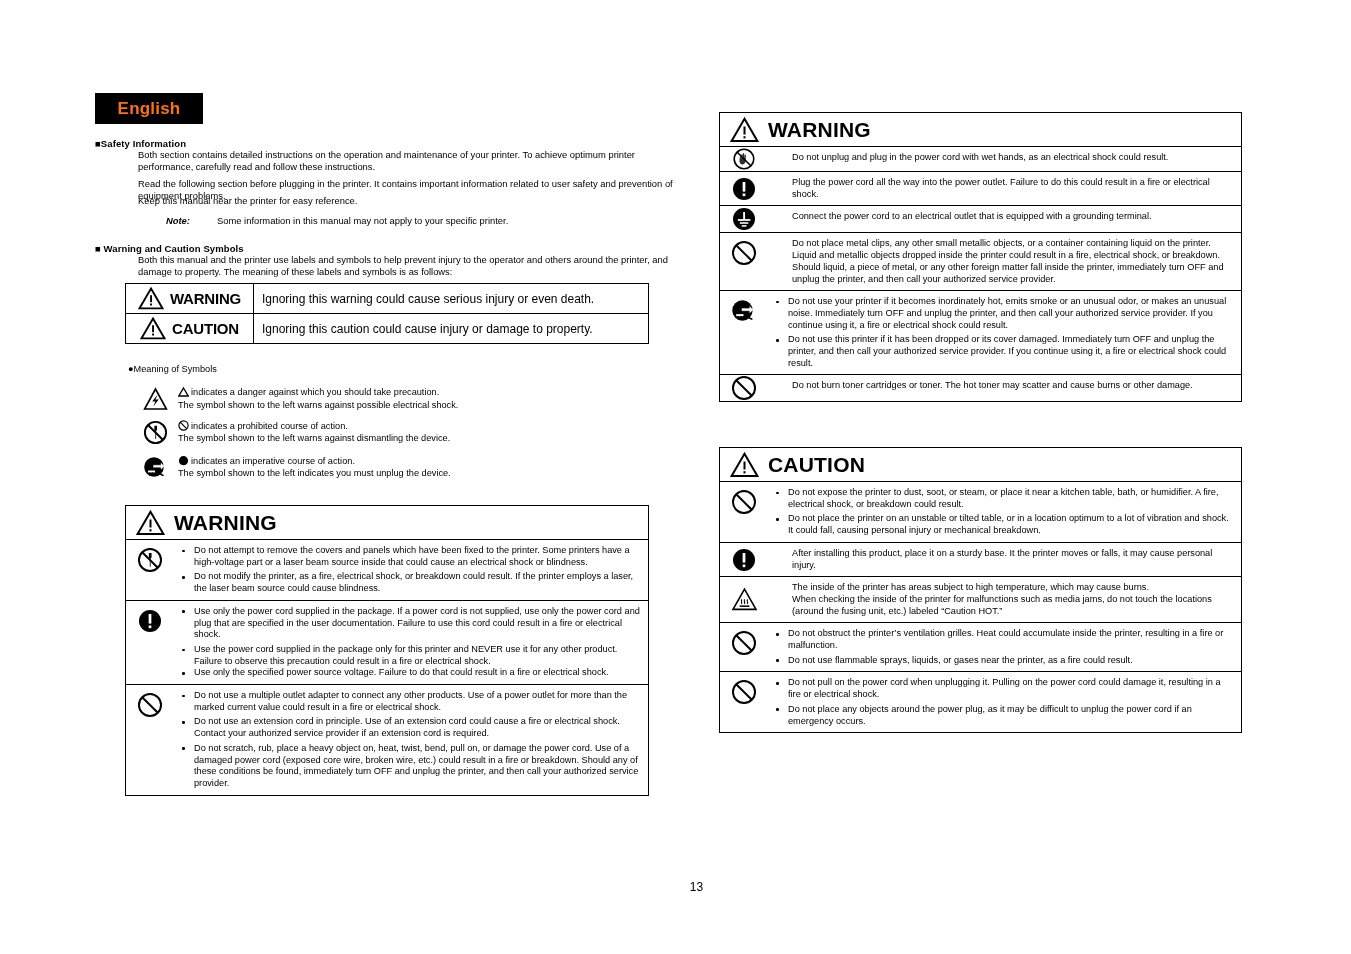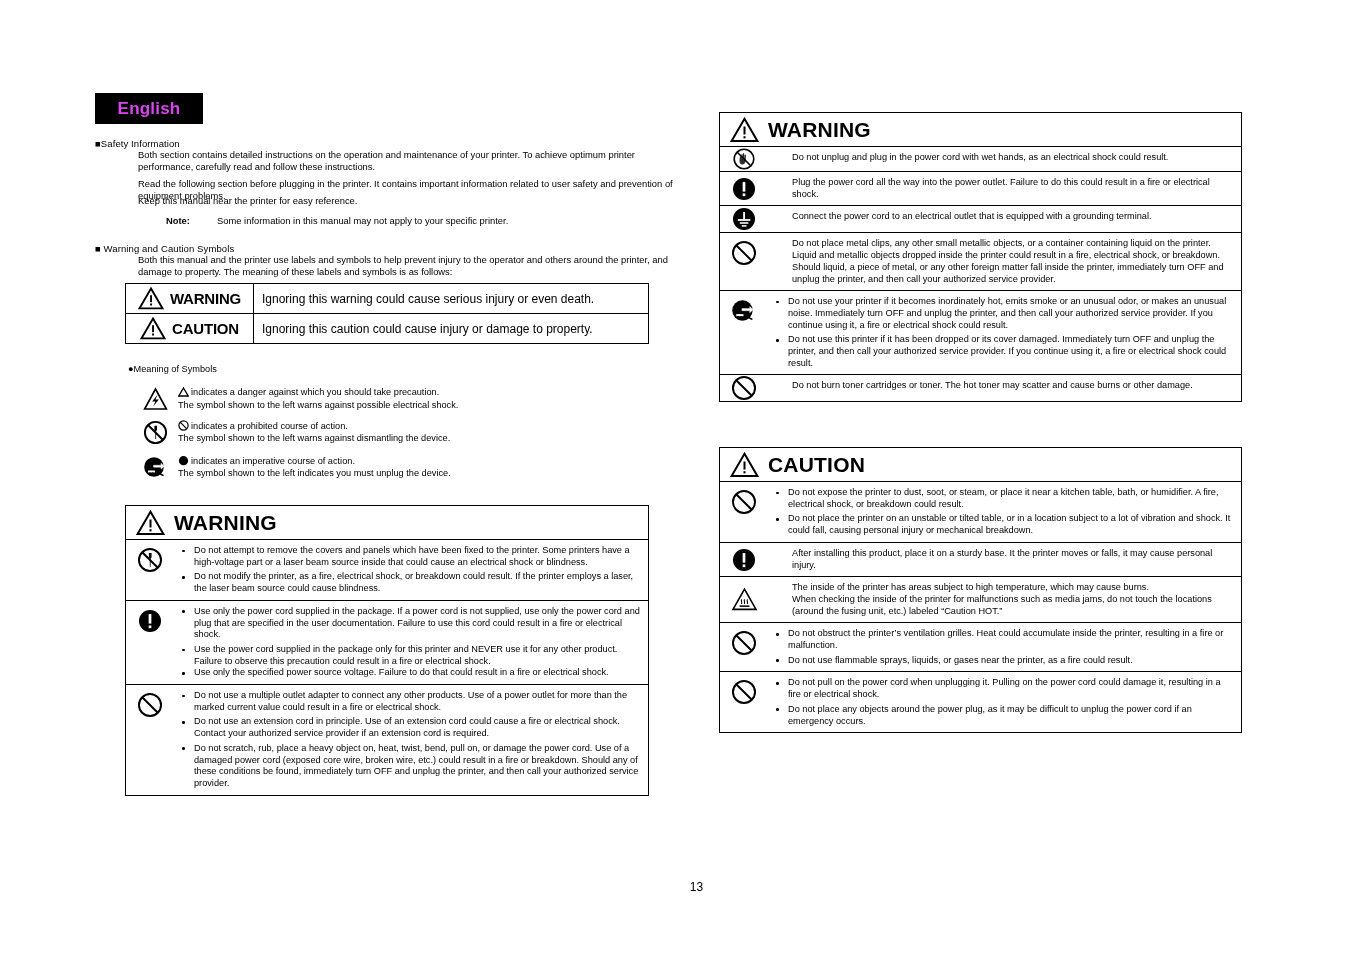--- a/index.html
+++ b/index.html
@@ -10,34 +10,34 @@
     color:#000;
     position:relative;
     overflow:hidden;
     -webkit-font-smoothing:antialiased;
   }
   .page{position:absolute;left:0;top:0;width:1351px;height:954px;}
 
   
   .lang-tab{
     position:absolute;left:95px;top:93px;width:108px;height:31px;
-    background:#000;color:#d946ef;
+    background:#000;color:#f97316;
     font-size:17px;font-weight:bold;
     display:flex;align-items:center;justify-content:center;
     letter-spacing:.2px;
   }
 
   
   .sec-head{
-    position:absolute;font-size:9.5px;font-weight:normal;letter-spacing:.1px;text-align:right;
+    position:absolute;font-size:9.5px;font-weight:bold;letter-spacing:.1px;text-align:right;
   }
   .body-txt{
     position:absolute;font-size:9.4px;line-height:11.6px;
   }
-  .note-lbl{position:absolute;font-size:9.4px;font-weight:bold;}
+  .note-lbl{position:absolute;font-size:9.4px;font-weight:bold;font-style:italic;}
   .note-txt{position:absolute;font-size:9.4px;}
 
   
   .sym-table{
     position:absolute;left:125px;top:283px;width:524px;
     border:1.5px solid #000;
     box-sizing:border-box;
   }
   .sym-row{display:flex;border-bottom:1.5px solid #000;}
   .sym-row:last-child{border-bottom:none;}
@@ -398,21 +398,21 @@
     <div class="alert-row">
       <div class="alert-ico">
         <svg width="26" height="26" viewBox="0 0 25 25">
             <circle cx="12.5" cy="12.5" r="10.6" fill="none" stroke="#000" stroke-width="1.9"></circle>
             <line x1="5" y1="5" x2="20" y2="20" stroke="#000" stroke-width="1.9"></line>
           </svg>
       </div>
       <div class="alert-body">
         <ul>
           <li>Do not expose the printer to dust, soot, or steam, or place it near a kitchen table, bath, or humidifier. A fire, electrical shock, or breakdown could result.</li>
-          <li class="tight">Do not place the printer on an unstable or tilted table, or in a location subject to a lot of vibration and shock. It could fall, causing personal injury or mechanical breakdown.</li>
+          <li class="tight">Do not place the printer on an unstable or tilted table, or in a location optimum to a lot of vibration and shock. It could fall, causing personal injury or mechanical breakdown.</li>
         </ul>
       </div>
     </div>
 
     <div class="alert-row">
       <div class="alert-ico mid">
         <svg width="26" height="26" viewBox="0 0 25 25">
             <circle cx="12.5" cy="12.5" r="10.6" fill="#000"></circle>
             <rect x="11.2" y="5.8" width="2.6" height="9.2" fill="#fff"></rect>
             <rect x="11.2" y="16.8" width="2.6" height="2.6" fill="#fff"></rect>

